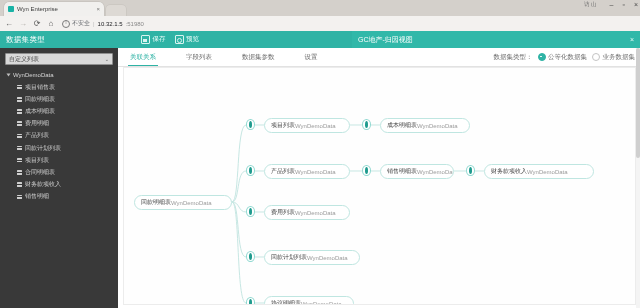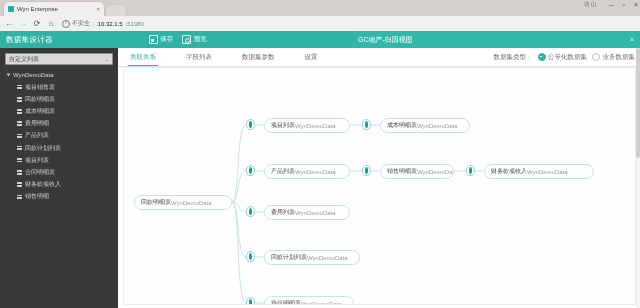--- a/index.html
+++ b/index.html
@@ -249,21 +249,21 @@
       <span class="ext" style="background:#b9bec3"></span>
       <span class="ext" style="background:#9aa2aa"></span>
       <span class="ext" style="background:#2f8f4e"></span>
       <span class="ext" style="background:#4f9bd8"></span>
       <span class="ext round" style="background:#cfd3d7"></span>
       <span class="ext-sep"></span>
     </div>
   </div>
 
   <div class="app-header">
-    <div class="app-title">数据集设计器</div>
+    <div class="app-title">数据集类型</div>
     <div class="header-actions">
       <div class="hdr-btn">
         <span class="hdr-ic save"></span>
         <span>保存</span>
       </div>
       <div class="hdr-btn">
         <span class="hdr-ic preview"></span>
         <span>预览</span>
       </div>
     </div>

